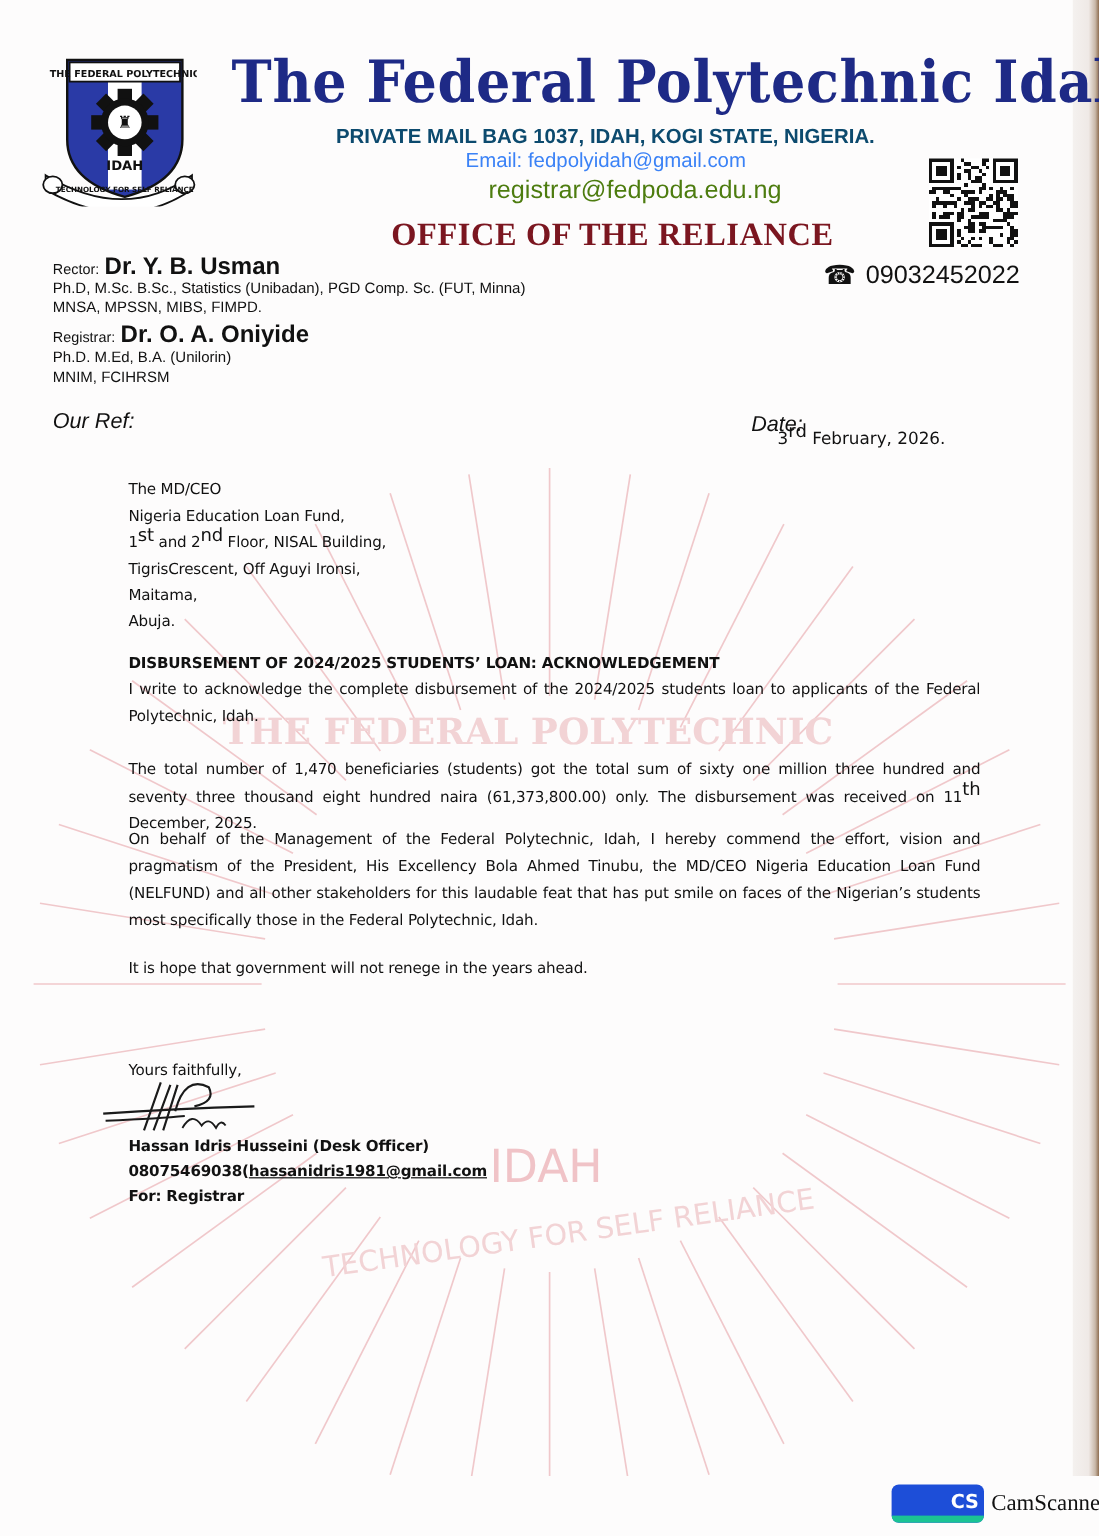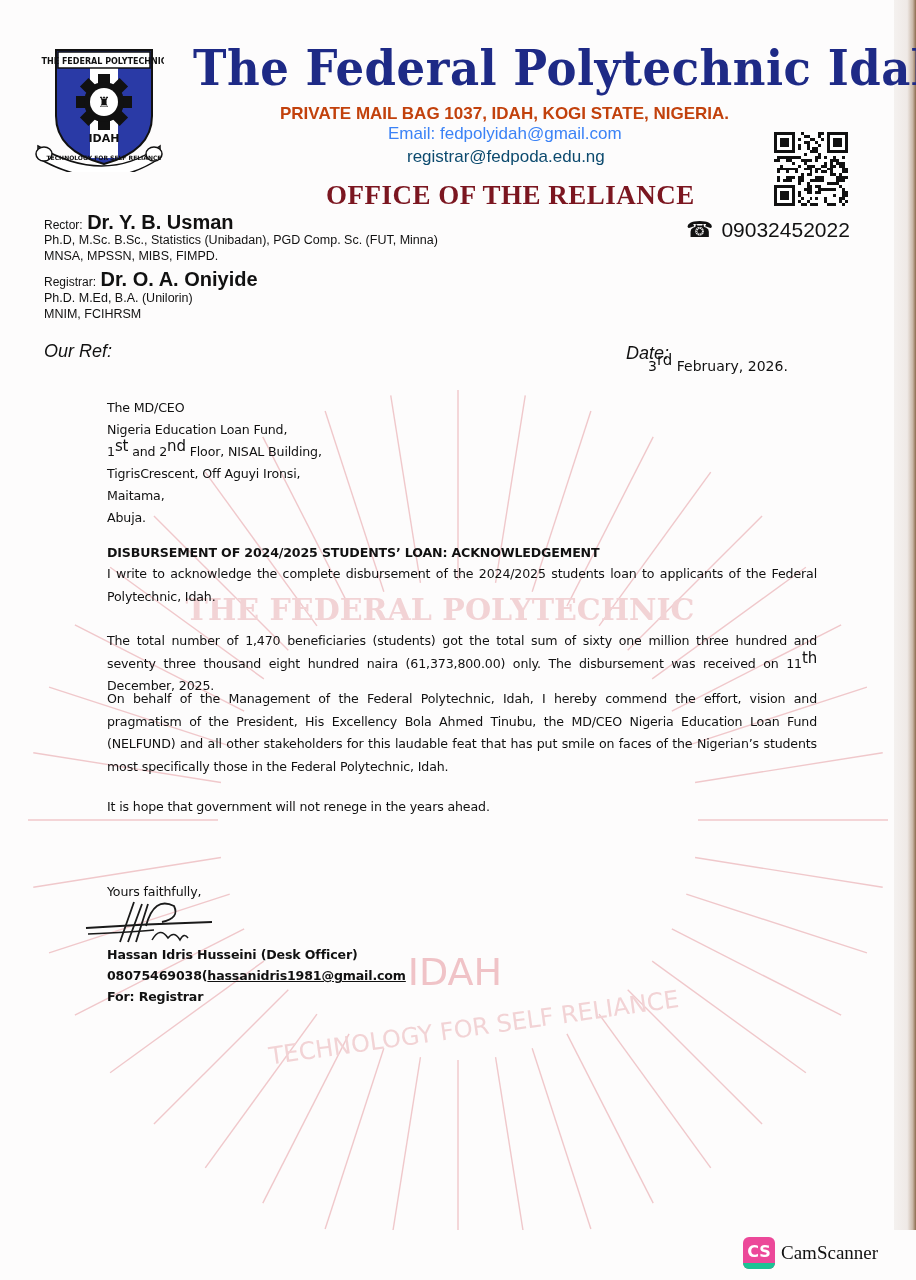--- a/index.html
+++ b/index.html
@@ -29,27 +29,27 @@
   }
   .title {
     position: absolute; left: 193px; top: 40px;
     font-family: "DejaVu Serif", serif; font-weight: bold;
     font-size: 45px; color: #1e2a86; letter-spacing: 0.5px;
     transform: scaleY(1.08); transform-origin: left top;
     white-space: nowrap;
   }
   .address {
     position: absolute; left: 280px; top: 104px;
-    font-weight: bold; font-size: 17px; color: #c2410c; white-space: nowrap;
+    font-weight: bold; font-size: 17px; color: #0c4a6e; white-space: nowrap;
   }
   .email1 {
     position: absolute; left: 388px; top: 124px; font-size: 17px; color: #3b82f6; white-space: nowrap;
   }
   .email2 {
-    position: absolute; left: 407px; top: 147px; font-size: 17px; color: #0c4a6e; white-space: nowrap;
+    position: absolute; left: 407px; top: 147px; font-size: 21px; color: #4d7c0f; white-space: nowrap;
   }
   .office {
     position: absolute; left: 326px; top: 180px;
     font-family: "Liberation Serif", serif; font-weight: bold;
     font-size: 27px; color: #7b1620; letter-spacing: 0.5px; white-space: nowrap;
   }
   .qr {
     position: absolute; left: 772px; top: 132px; width: 78px; height: 74px;
   }
   .phone {
@@ -112,25 +112,26 @@
   }
   .contact .mail { text-decoration: underline; }
   .for-line {
     position: absolute; left: 107px; top: 989px; font-weight: bold; white-space: nowrap;
   }
   
   .cs-badge {
     position: absolute; left: 743px; top: 1237px; display: flex; align-items: center; gap: 6px;
   }
   .cs-logo {
-    width: 32px; height: 32px; border-radius: 6px; background: #ec4899;
+    width: 32px; height: 32px; border-radius: 6px; background: #1d4ed8;
     position: relative; overflow: hidden;
     color: #fff; font-weight: bold; font-size: 16px;
     display: flex; align-items: center; justify-content: center;
     font-family: "DejaVu Sans", sans-serif;
+    padding-left: 45px;
   }
   .cs-logo::after {
     content: ""; position: absolute; left: 0; bottom: 0; width: 100%; height: 6px; background: #1bc394;
   }
   .cs-logo span { position: relative; top: -2px; }
   .cs-text {
     font-family: "Liberation Serif", serif; font-size: 19px; color: #111;
   }
 </style>
 </head>

